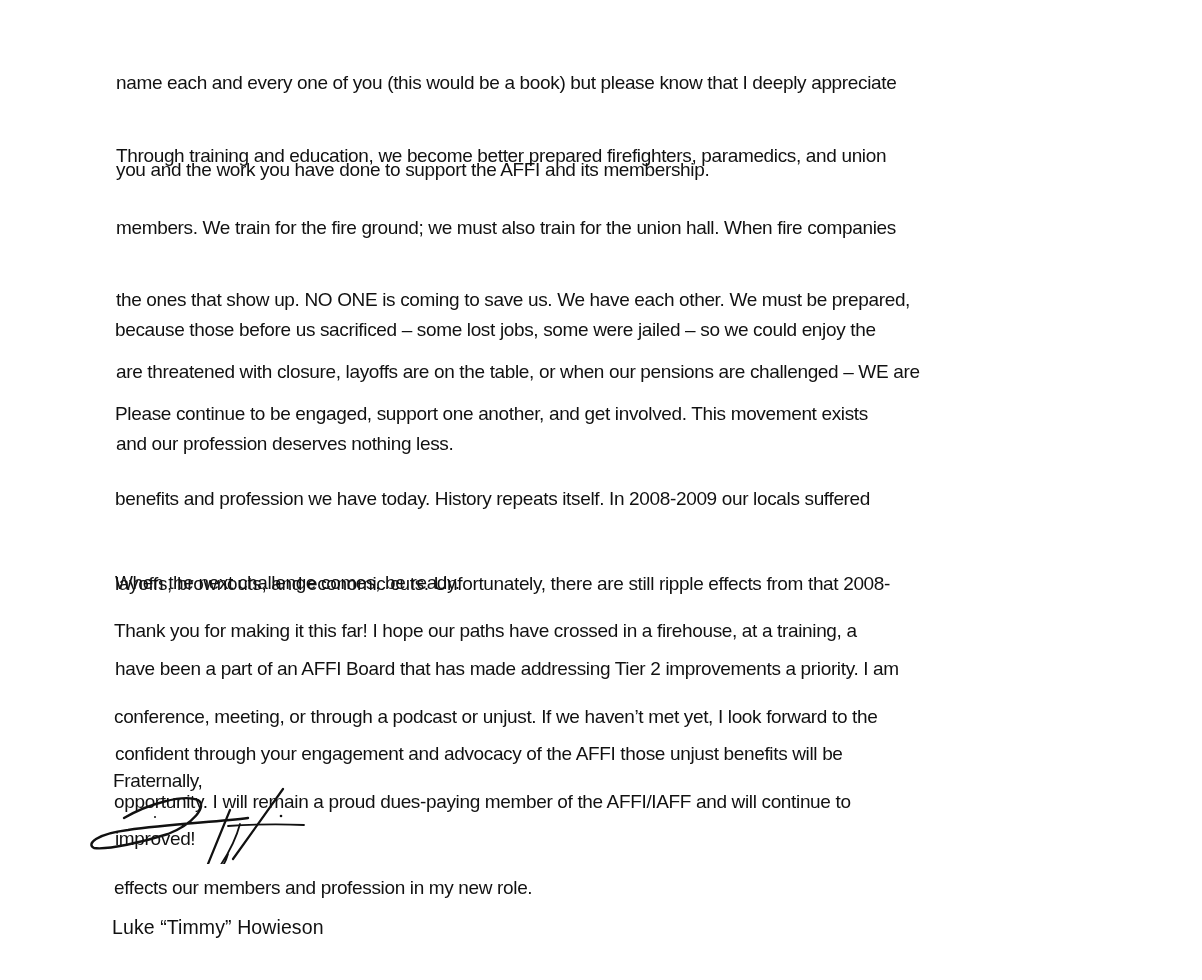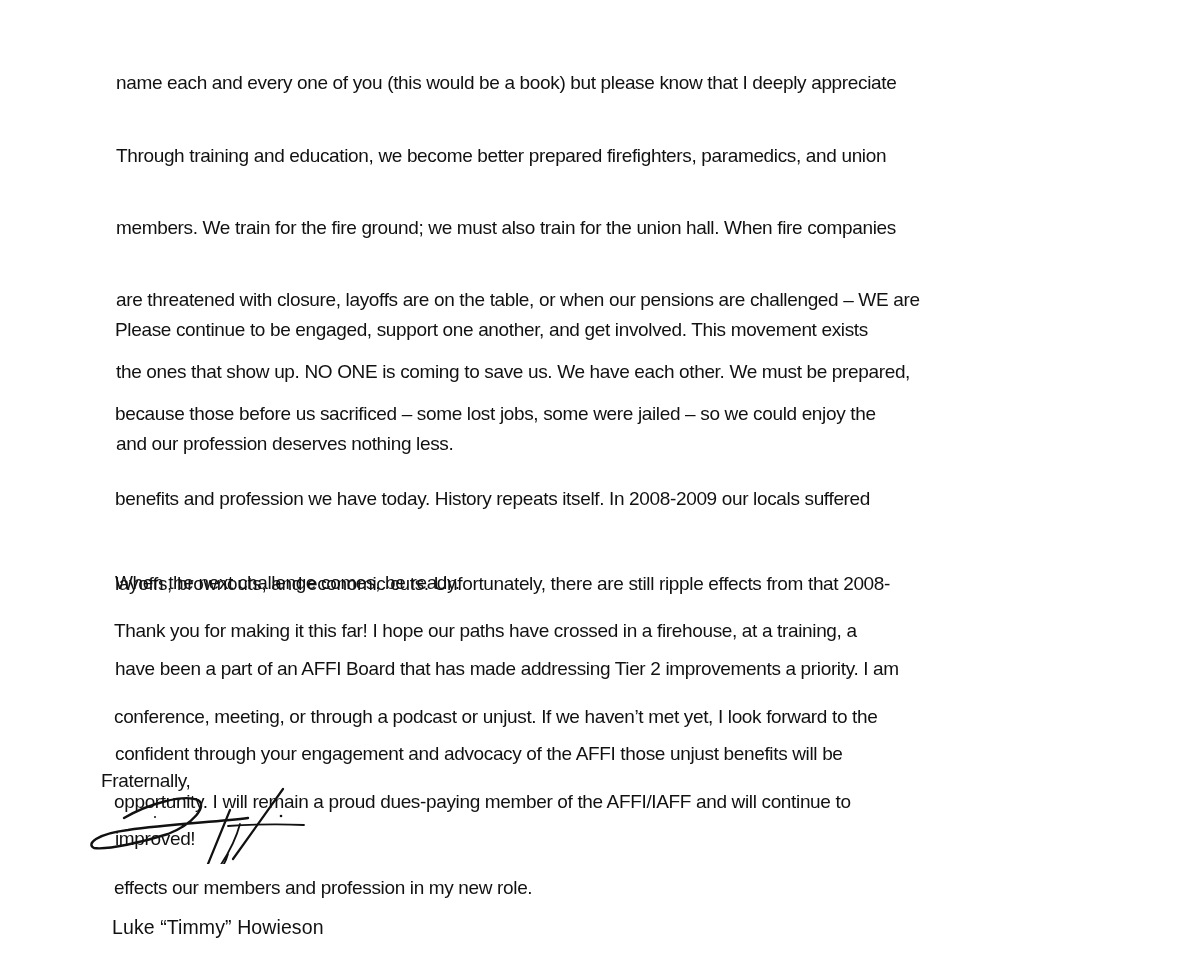--- a/index.html
+++ b/index.html
@@ -30,21 +30,21 @@
       word-spacing: 0px;
       white-space: pre;
     }
     .para .line { display: block; }
     .p0 { left: 116px; top: 10px;  line-height: 29px; }
     .p1 { left: 116px; top: 96px;  line-height: 24px; }
     .p2 { left: 115px; top: 259px; line-height: 28.3px; }
     .p3 { left: 115px; top: 513px; line-height: 28px; }
     .p4 { left: 114px; top: 560px; line-height: 28.5px; }
     .p5 { left: 115px; top: 710px; line-height: 28px; }
-    .closing { left: 101px; top: 767px; line-height: 28px; }
+    .closing { left: 113px; top: 767px; line-height: 28px; }
     .sigblock {
       position: absolute;
       left: 112px; top: 856px;
       margin: 0;
       font-size: 19.5px;
       line-height: 28.3px;
       letter-spacing: 0.1px;
       white-space: pre;
     }
     .sigblock .line { display: block; }
@@ -54,33 +54,34 @@
       width: 230px; height: 80px;
     }
   </style>
 </head>
 <body>
 
 <div class="page">
 
   <p class="para p0">
     <span class="line">name each and every one of you (this would be a book) but please know that I deeply appreciate</span>
+    <span class="line">you and the work you have done to support the AFFI and its membership.</span>
   </p>
 
   <p class="para p1">
     <span class="line">Through training and education, we become better prepared firefighters, paramedics, and union</span>
     <span class="line">members. We train for the fire ground; we must also train for the union hall. When fire companies</span>
+    <span class="line">the ones that show up. NO ONE is coming to save us. We have each other. We must be prepared,</span>
     <span class="line">are threatened with closure, layoffs are on the table, or when our pensions are challenged – WE are</span>
-    <span class="line">the ones that show up. NO ONE is coming to save us. We have each other. We must be prepared,</span>
     <span class="line">and our profession deserves nothing less.</span>
   </p>
 
   <p class="para p2">
+    <span class="line">because those before us sacrificed – some lost jobs, some were jailed – so we could enjoy the</span>
     <span class="line">Please continue to be engaged, support one another, and get involved. This movement exists</span>
-    <span class="line">because those before us sacrificed – some lost jobs, some were jailed – so we could enjoy the</span>
     <span class="line">benefits and profession we have today. History repeats itself. In 2008-2009 our locals suffered</span>
     <span class="line">layoffs, brownouts, and economic cuts. Unfortunately, there are still ripple effects from that 2008-</span>
     <span class="line">have been a part of an AFFI Board that has made addressing Tier 2 improvements a priority. I am</span>
     <span class="line">confident through your engagement and advocacy of the AFFI those unjust benefits will be</span>
     <span class="line">improved!</span>
   </p>
 
   <p class="para p3">
     <span class="line">When the next challenge comes, be ready.</span>
   </p>

